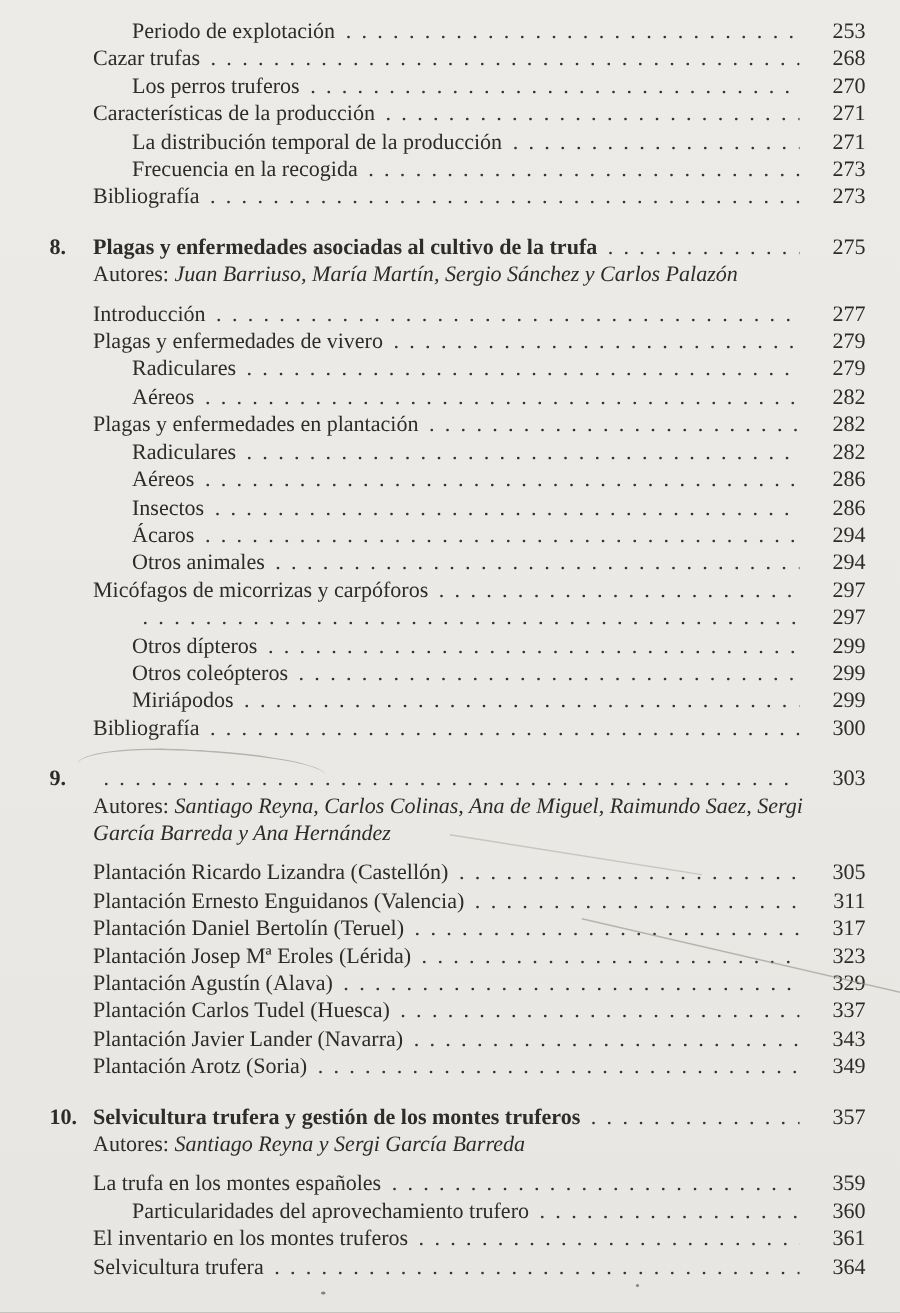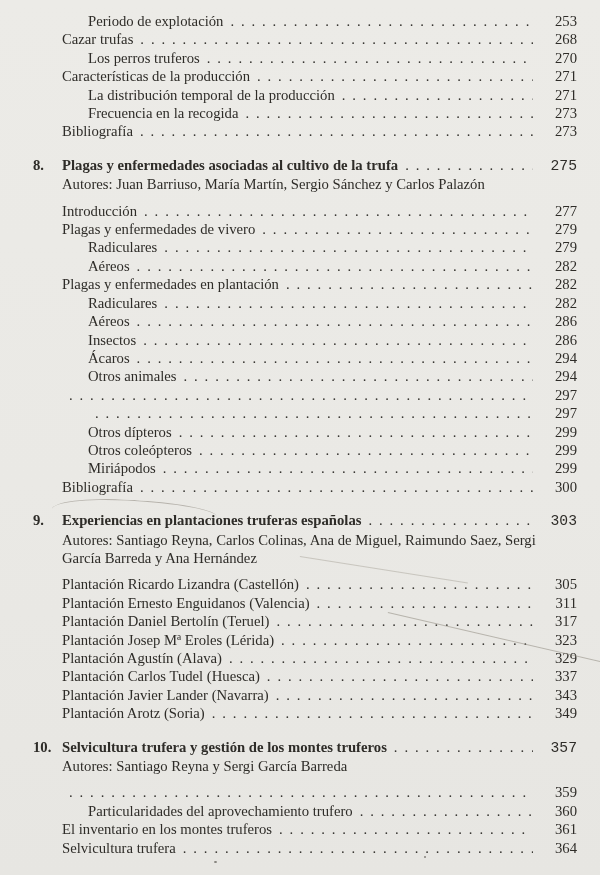--- a/index.html
+++ b/index.html
@@ -27,24 +27,24 @@
     flex:1 1 auto; overflow:hidden; white-space:nowrap;
     margin-left:7px; margin-right:2px;
     letter-spacing:1.6px; color:#35332f;
   }
   .dots::before {
     content:". . . . . . . . . . . . . . . . . . . . . . . . . . . . . . . . . . . . . . . . . . . . . . . . . . . . . . . . . . . . . . . . . . . . . . . . . . . . . . . . . . . . . . . .";
   }
   .pg { flex:none; width:42px; text-align:right; }
   .chapter { display:flex; align-items:baseline; margin-top:15px; font-weight:bold; }
   .chapter .num { flex:none; width:29px; font-weight:bold; }
-  .chapter .pg { font-weight:normal;font-family:Liberation Mono, monospace; }
+  .chapter .pg { font-weight:normal; }
   .chapter .dots { font-weight:normal; }
   .authors { margin-left:29px; margin-bottom:8px; max-width:515px; }
-  .authors .names { }
+  .authors .names { font-style:italic; }
   
   .scratch { position:absolute; pointer-events:none; }
   .scratch-arc {
     left:52px; top:500px; width:165px; height:14px;
     border-top:1.5px solid rgba(140,135,125,.55);
     border-radius:50% 60% 0 0 / 100% 90% 0 0;
     transform:rotate(3deg);
   }
   .scratch-line1 {
     left:388px; top:612px; width:228px; height:0;
@@ -153,20 +153,21 @@
       <span class="lbl">Ácaros</span>
       <span class="dots"></span>
       <span class="pg">294</span>
     </div>
   <div class="row l2">
       <span class="lbl">Otros animales</span>
       <span class="dots"></span>
       <span class="pg">294</span>
     </div>
   <div class="row l1">
+      <span class="lbl">Micófagos de micorrizas y carpóforos</span>
       <span class="dots"></span>
       <span class="pg">297</span>
     </div>
   <div class="row l2">
       <span class="dots"></span>
       <span class="pg">297</span>
     </div>
   <div class="row l2">
       <span class="lbl">Otros dípteros</span>
       <span class="dots"></span>
@@ -183,21 +184,20 @@
       <span class="pg">299</span>
     </div>
   <div class="row l1">
       <span class="lbl">Bibliografía</span>
       <span class="dots"></span>
       <span class="pg">300</span>
     </div>
 
   <div class="chapter">
       <span class="num">9.</span>
-      <span class="lbl">Experiencias en plantaciones truferas españolas</span>
       <span class="dots"></span>
       <span class="pg">303</span>
     </div>
   <div class="authors"><span class="authors-label">Autores: </span><span class="names">Santiago Reyna, Carlos Colinas, Ana de Miguel, Raimundo Saez, Sergi García Barreda y Ana Hernández</span></div>
 
   <div class="row l1">
       <span class="lbl">Plantación Ricardo Lizandra (Castellón)</span>
       <span class="dots"></span>
       <span class="pg">305</span>
     </div>
@@ -239,20 +239,21 @@
 
   <div class="chapter">
       <span class="num">10.</span>
       <span class="lbl">Selvicultura trufera y gestión de los montes truferos</span>
       <span class="dots"></span>
       <span class="pg">357</span>
     </div>
   <div class="authors"><span class="authors-label">Autores: </span><span class="names">Santiago Reyna y Sergi García Barreda</span></div>
 
   <div class="row l1">
+      <span class="lbl">La trufa en los montes españoles</span>
       <span class="dots"></span>
       <span class="pg">359</span>
     </div>
   <div class="row l2">
       <span class="lbl">Particularidades del aprovechamiento trufero</span>
       <span class="dots"></span>
       <span class="pg">360</span>
     </div>
   <div class="row l1">
       <span class="lbl">El inventario en los montes truferos</span>

